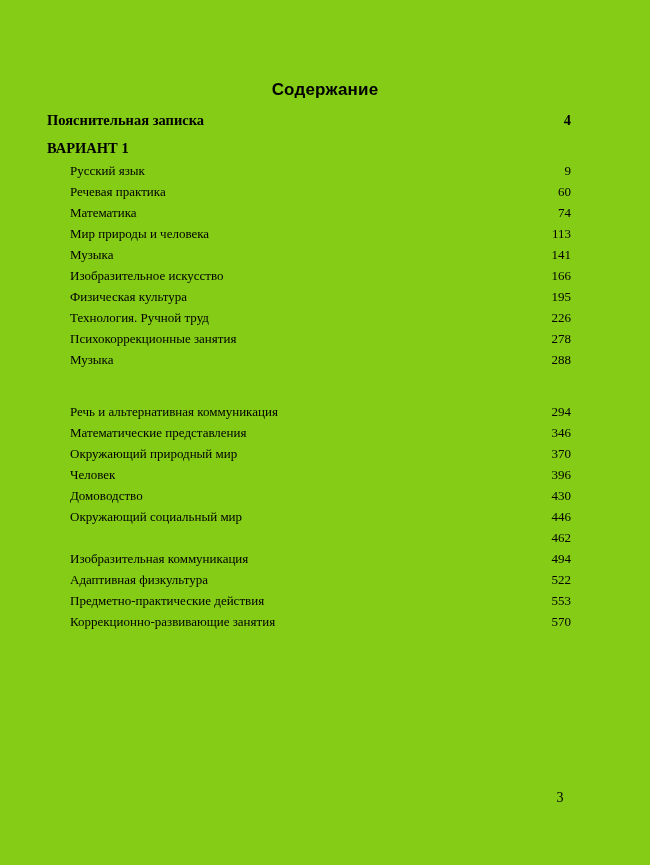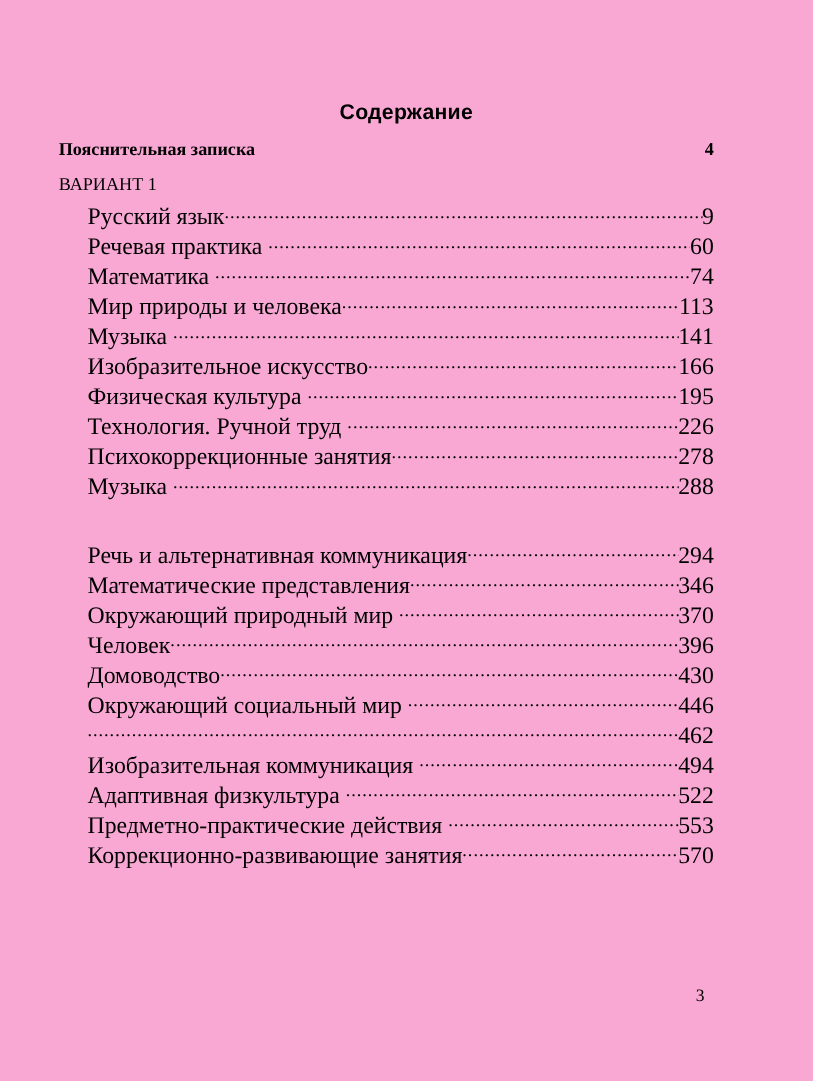--- a/index.html
+++ b/index.html
@@ -12,21 +12,21 @@
   body {
     font-family: "Liberation Serif", "DejaVu Serif", serif;
     color: #000000;
   }
 
   .page {
     position: relative;
     width: 650px;
     height: 865px;
     margin: 0 auto;
-    background: #f9a8d4;
+    background: #84cc16;
     overflow: hidden;
     box-sizing: border-box;
   }
 
   
   .toc-title {
     position: absolute;
     top: 80px;
     left: 0;
     width: 650px;
@@ -100,32 +100,32 @@
     font-weight: normal;
     letter-spacing: 1.1px;
   }
 
   .toc-row.level-top .pg {
     font-weight: bold;
   }
 
   
   .toc-heading {
-    font-weight: normal;
+    font-weight: bold;
     font-size: 14.5px;
     line-height: 23px;
     margin-left: 0px;
     white-space: nowrap;
   }
 
   
   .toc-row.level-entry {
     margin-left: 23px;
     width: calc(100% - 23px);
-    font-size: 19px;
+    font-size: 13px;
     line-height: 21px;
   }
 
   
   .toc-row .lbl.sp::after {
     content: " ";
     white-space: pre;
   }
 
   

